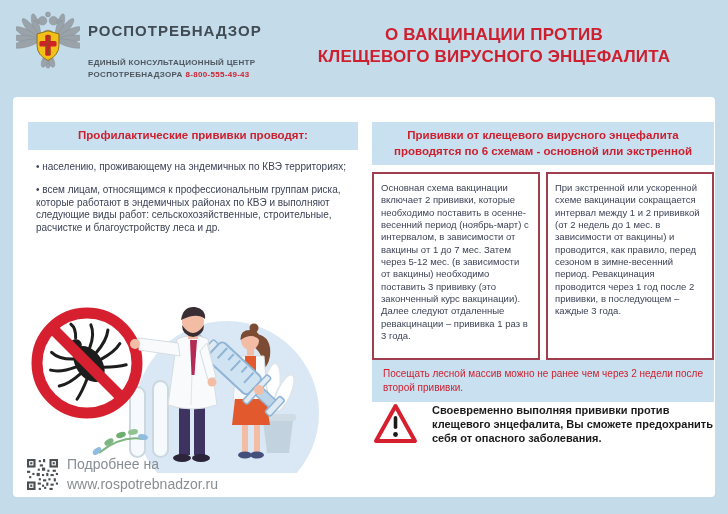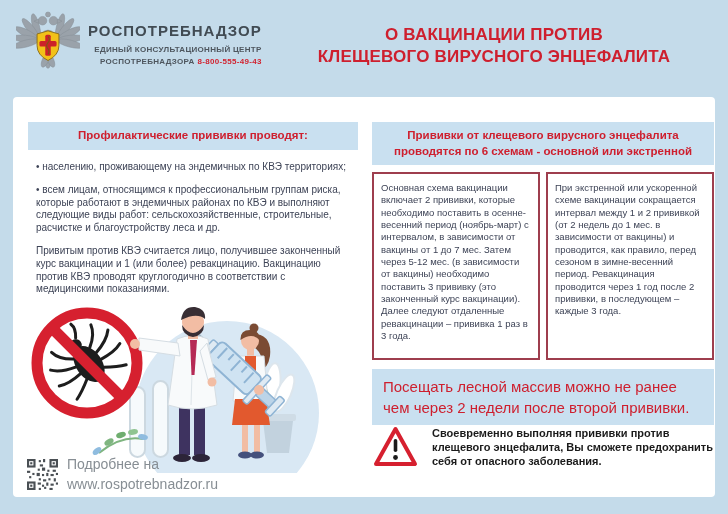--- a/index.html
+++ b/index.html
@@ -6,21 +6,21 @@
   body{
     width:728px;height:514px;position:relative;overflow:hidden;
     background:#c4dbea;
     font-family:"Liberation Sans", sans-serif;
     -webkit-font-smoothing:antialiased;
   }
   
   .emblem{position:absolute;left:16px;top:7px;width:64px;height:68px;}
   .org-block{position:absolute;left:88px;top:22px;}
   .org-name{font-size:15px;font-weight:bold;color:#414b53;letter-spacing:1px;}
-  .org-sub{margin-top:5px;font-size:8px;font-weight:bold;color:#4e565e;line-height:1.5;letter-spacing:.3px;text-align:right;}
+  .org-sub{margin-top:18px;font-size:8px;font-weight:bold;color:#4e565e;line-height:1.5;letter-spacing:.3px;}
   .phone{color:#d12330;margin-left:3px;}
   .main-title{
     position:absolute;left:305px;top:24px;width:378px;text-align:center;
     color:#ce1f2e;font-weight:bold;font-size:17px;line-height:1.32;letter-spacing:.2px;
   }
   
   .panel{position:absolute;left:13px;top:97px;width:702px;height:400px;background:#ffffff;border-radius:4px;}
   .bar{
     background:#c9e0f0;color:#ce1f2e;font-weight:bold;font-size:11.5px;
     text-align:center;line-height:1.35;padding:6px 8px;box-sizing:border-box;
@@ -36,22 +36,22 @@
   .more-info{font-size:14px;color:#878e94;line-height:1.45;}
   
   .col-right{position:absolute;left:359px;top:25px;width:342px;}
   .boxes{display:flex;gap:6px;margin-top:7px;align-items:flex-start;}
   .scheme-box{
     flex:1;border:2px solid #9e3e4e;background:#fff;
     padding:8px 7px;font-size:9.5px;color:#3d4356;line-height:1.3;min-height:168px;
   }
   .schemes-note{margin-top:9px;font-size:10px;color:#3d4356;line-height:1.3;}
   .forest-note{
-    margin-top:9px;background:#c9e0f0;color:#ce1f2e;
-    font-size:15px;line-height:1.4;padding:7px 11px;
+    background:#c9e0f0;color:#ce1f2e;
+    font-size:10px;line-height:1.4;padding:7px 11px;
   }
   .warning-row{display:flex;align-items:center;gap:13px;justify-content:space-between;}
   .warning-triangle{flex:0 0 auto;width:47px;height:44px;}
   .warning-text{font-weight:bold;font-size:11px;color:#1b1b1b;line-height:1.3;width:300px;}
 </style>
 </head>
 <body>
 
 <div class="emblem">
   <svg width="64" height="68" viewBox="0 0 82 82">
@@ -95,21 +95,20 @@
   <div>О ВАКЦИНАЦИИ ПРОТИВ</div>
   <div>КЛЕЩЕВОГО ВИРУСНОГО ЭНЦЕФАЛИТА</div>
 </div>
 
 <div class="panel">
 
   <div class="col-left">
     <div class="bar">Профилактические прививки проводят:</div>
     <p class="bullet">• населению, проживающему на эндемичных по КВЭ территориях;</p>
     <p class="bullet">• всем лицам, относящимся к профессиональным группам риска, которые работают в эндемичных районах по КВЭ и выполняют следующие виды работ: сельскохозяйственные, строительные, расчистке и благоустройству леса и др.</p>
-    <p class="para">Привитым против КВЭ считается лицо, получившее законченный курс вакцинации и 1 (или более) ревакцинацию. Вакцинацию против КВЭ проводят круглогодично в соответствии с медицинскими показаниями.</p>
   </div>
 
   <div class="illustration">
     <svg width="336" height="172" viewBox="0 0 336 172">
       <circle cx="200" cy="112" r="92" fill="#d9e8f4"></circle>
 
       <g fill="#f6fafc" stroke="#ccd8e0" stroke-width="2">
         <rect x="103" y="86" width="15" height="70" rx="7.5"></rect>
         <rect x="126" y="80" width="15" height="76" rx="7.5"></rect>
       </g>

